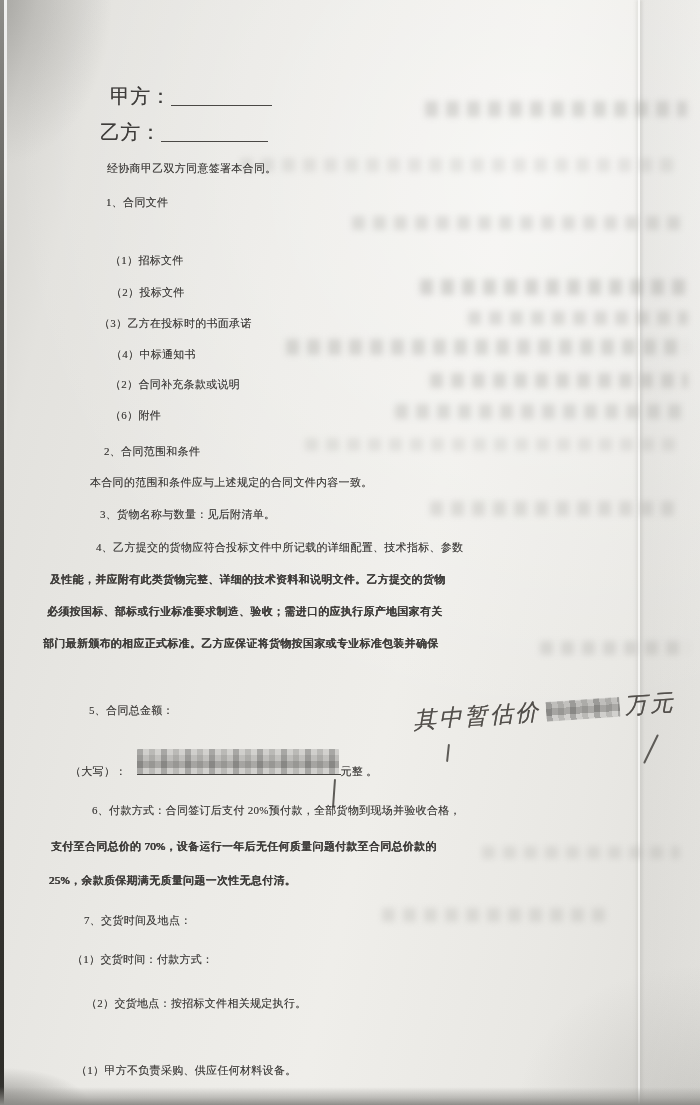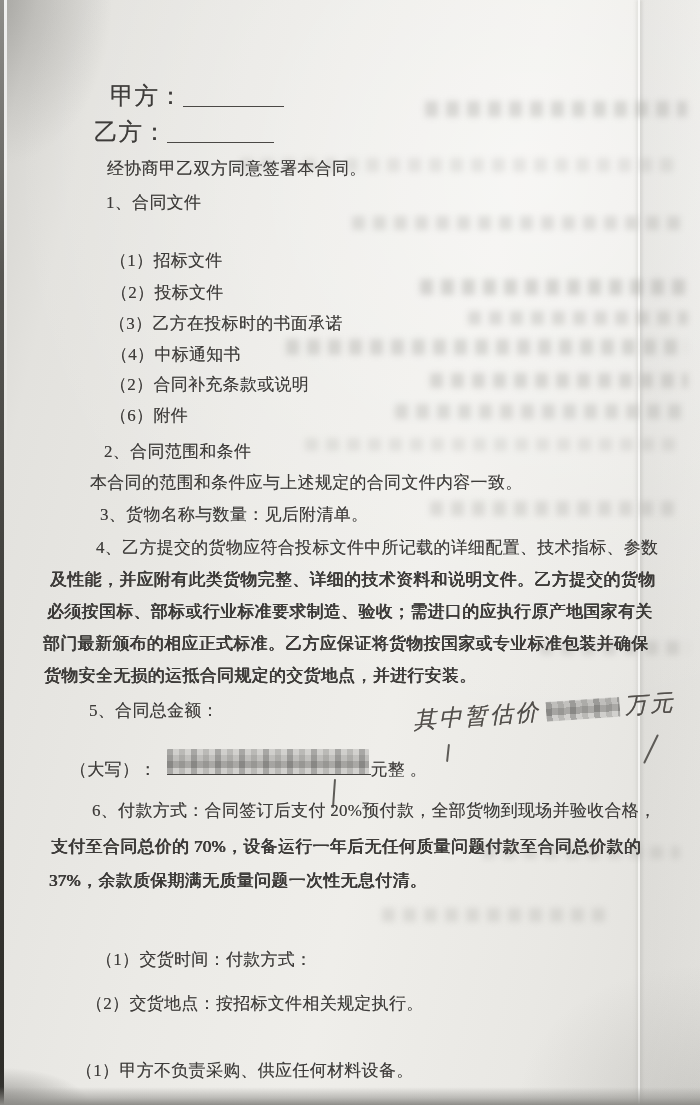--- a/index.html
+++ b/index.html
@@ -22,23 +22,23 @@
   .corner-bl{position:absolute;left:0;bottom:0;width:140px;height:60px;
     background:radial-gradient(120px 50px at 0% 100%, rgba(70,69,65,.5), rgba(70,69,65,0) 75%);}
   .crease{position:absolute;left:638px;top:0;width:2px;height:100%;
     background:rgba(255,255,255,.55);box-shadow:2px 0 3px rgba(160,159,154,.35), -2px 0 3px rgba(170,169,164,.3);}
   .right-shade{position:absolute;left:640px;top:0;width:60px;height:100%;
     background:linear-gradient(90deg,rgba(190,189,185,.22),rgba(205,204,200,.08));}
   
   .g{position:absolute;background:repeating-linear-gradient(90deg,rgba(148,147,142,.6) 0 13px,rgba(148,147,142,0) 13px 21px);
      filter:blur(3px);border-radius:2px;}
   
-  .ln{position:absolute;white-space:nowrap;font-size:17px;line-height:25px;letter-spacing:.3px;
+  .ln{position:absolute;white-space:nowrap;font-size:11px;line-height:25px;letter-spacing:.3px;
       text-shadow:0 0 .5px rgba(62,60,58,.55);}
-  .party{font-size:24px;}
+  .party{font-size:20px;}
   .bold{text-shadow:.45px 0 0 currentColor,-.25px 0 0 currentColor,0 0 .5px rgba(62,60,58,.6);}
   .blank{display:inline-block;border-bottom:1.6px solid #4a4845;transform:translateY(3px);}
   .fill{display:inline-block;position:relative;height:19px;border-bottom:1.6px solid #474542;vertical-align:baseline;}
   .mosaic{
     background-image:
       repeating-linear-gradient(90deg,rgba(70,70,68,.30) 0 6px,rgba(175,174,170,.06) 6px 12px,rgba(110,110,106,.24) 12px 18px,rgba(210,209,205,.10) 18px 24px),
       repeating-linear-gradient(0deg,#d2d1ce 0 6px,#a5a4a1 6px 13px,#c0bfbc 13px 19px);
     border-radius:1px;}
   .fill .mosaic{position:absolute;}
   .hw{position:absolute;transform:rotate(-4deg);font-size:23px;letter-spacing:2.5px;color:#524f4b;
@@ -64,58 +64,58 @@
   <div class="g" style="left:395px;top:404px;width:288px;height:15px;opacity:.45"></div>
   <div class="g" style="left:305px;top:438px;width:375px;height:13px;opacity:.3"></div>
   <div class="g" style="left:430px;top:501px;width:252px;height:15px;opacity:.4"></div>
   <div class="g" style="left:540px;top:641px;width:148px;height:14px;opacity:.4"></div>
   <div class="g" style="left:482px;top:846px;width:198px;height:13px;opacity:.32"></div>
   <div class="g" style="left:382px;top:908px;width:228px;height:14px;opacity:.35"></div>
 
   <div class="ln party" style="left:110px;top:84px">
     <span>甲方：</span><span class="blank" style="width:101px"></span>
   </div>
-  <div class="ln party" style="left:94px;top:120px">
+  <div class="ln party" style="left:100px;top:120px">
     <span>乙方：</span><span class="blank" style="width:107px"></span>
   </div>
 
   <div class="ln" style="left:107px;top:156px">经协商甲乙双方同意签署本合同。</div>
   <div class="ln" style="left:106px;top:190px">1、合同文件</div>
   <div class="ln" style="left:110px;top:248px">（1）招标文件</div>
   <div class="ln" style="left:111px;top:280px">（2）投标文件</div>
-  <div class="ln" style="left:109px;top:311px">（3）乙方在投标时的书面承诺</div>
+  <div class="ln" style="left:99px;top:311px">（3）乙方在投标时的书面承诺</div>
   <div class="ln" style="left:111px;top:342px">（4）中标通知书</div>
   <div class="ln" style="left:110px;top:372px">（2）合同补充条款或说明</div>
   <div class="ln" style="left:110px;top:403px">（6）附件</div>
   <div class="ln" style="left:104px;top:439px">2、合同范围和条件</div>
   <div class="ln" style="left:90px;top:470px">本合同的范围和条件应与上述规定的合同文件内容一致。</div>
   <div class="ln" style="left:100px;top:502px">3、货物名称与数量：见后附清单。</div>
   <div class="ln" style="left:96px;top:535px">4、乙方提交的货物应符合投标文件中所记载的详细配置、技术指标、参数</div>
   <div class="ln bold" style="left:50px;top:567px">及性能，并应附有此类货物完整、详细的技术资料和说明文件。乙方提交的货物</div>
   <div class="ln bold" style="left:47px;top:599px">必须按国标、部标或行业标准要求制造、验收；需进口的应执行原产地国家有关</div>
   <div class="ln bold" style="left:43px;top:631px">部门最新颁布的相应正式标准。乙方应保证将货物按国家或专业标准包装并确保</div>
-  <div class="ln bold" style="left:44px;top:663px">货物安全无损的运抵合同规定的交货地点，并进行安装。</div>
   <div class="ln" style="left:89px;top:698px">5、合同总金额：</div>
 
 
   <div class="hw" style="left:413px;top:696px">
     <span>其中暂估价</span><span class="mosaic"></span><span>万元</span>
   </div>
   <div class="stroke" style="left:650px;top:733px;height:32px;transform:rotate(26deg)"></div>
   <div class="stroke" style="left:447px;top:744px;height:18px;transform:rotate(6deg)"></div>
 
   <div class="ln" style="left:70px;top:755px">
     <span>（大写）：</span><span class="fill" style="width:204px;margin-left:10px"><span class="mosaic" style="left:0;bottom:0;width:202px;height:25px"></span></span><span>元整 。</span>
   </div>
   <div class="stroke" style="left:333px;top:779px;height:29px;transform:rotate(4deg)"></div>
 
   <div class="ln" style="left:92px;top:798px">6、付款方式：合同签订后支付 20%预付款，全部货物到现场并验收合格，</div>
   <div class="ln bold" style="left:51px;top:834px">支付至合同总价的 70%，设备运行一年后无任何质量问题付款至合同总价款的</div>
-  <div class="ln bold" style="left:49px;top:868px">37%，余款质保期满无质量问题一次性无息付清。</div>
-  <div class="ln" style="left:96px;top:947px">（1）交货时间：付款方式：</div>
+  <div class="ln bold" style="left:49px;top:868px">25%，余款质保期满无质量问题一次性无息付清。</div>
+  <div class="ln" style="left:84px;top:908px">7、交货时间及地点：</div>
+  <div class="ln" style="left:72px;top:947px">（1）交货时间：付款方式：</div>
   <div class="ln" style="left:86px;top:991px">（2）交货地点：按招标文件相关规定执行。</div>
   <div class="ln" style="left:76px;top:1058px">（1）甲方不负责采购、供应任何材料设备。</div>
 
   <div class="edge-left"></div>
   <div class="edge-hl"></div>
   <div class="corner-bl"></div>
   <div class="edge-bottom"></div>
 
 </div>
 

